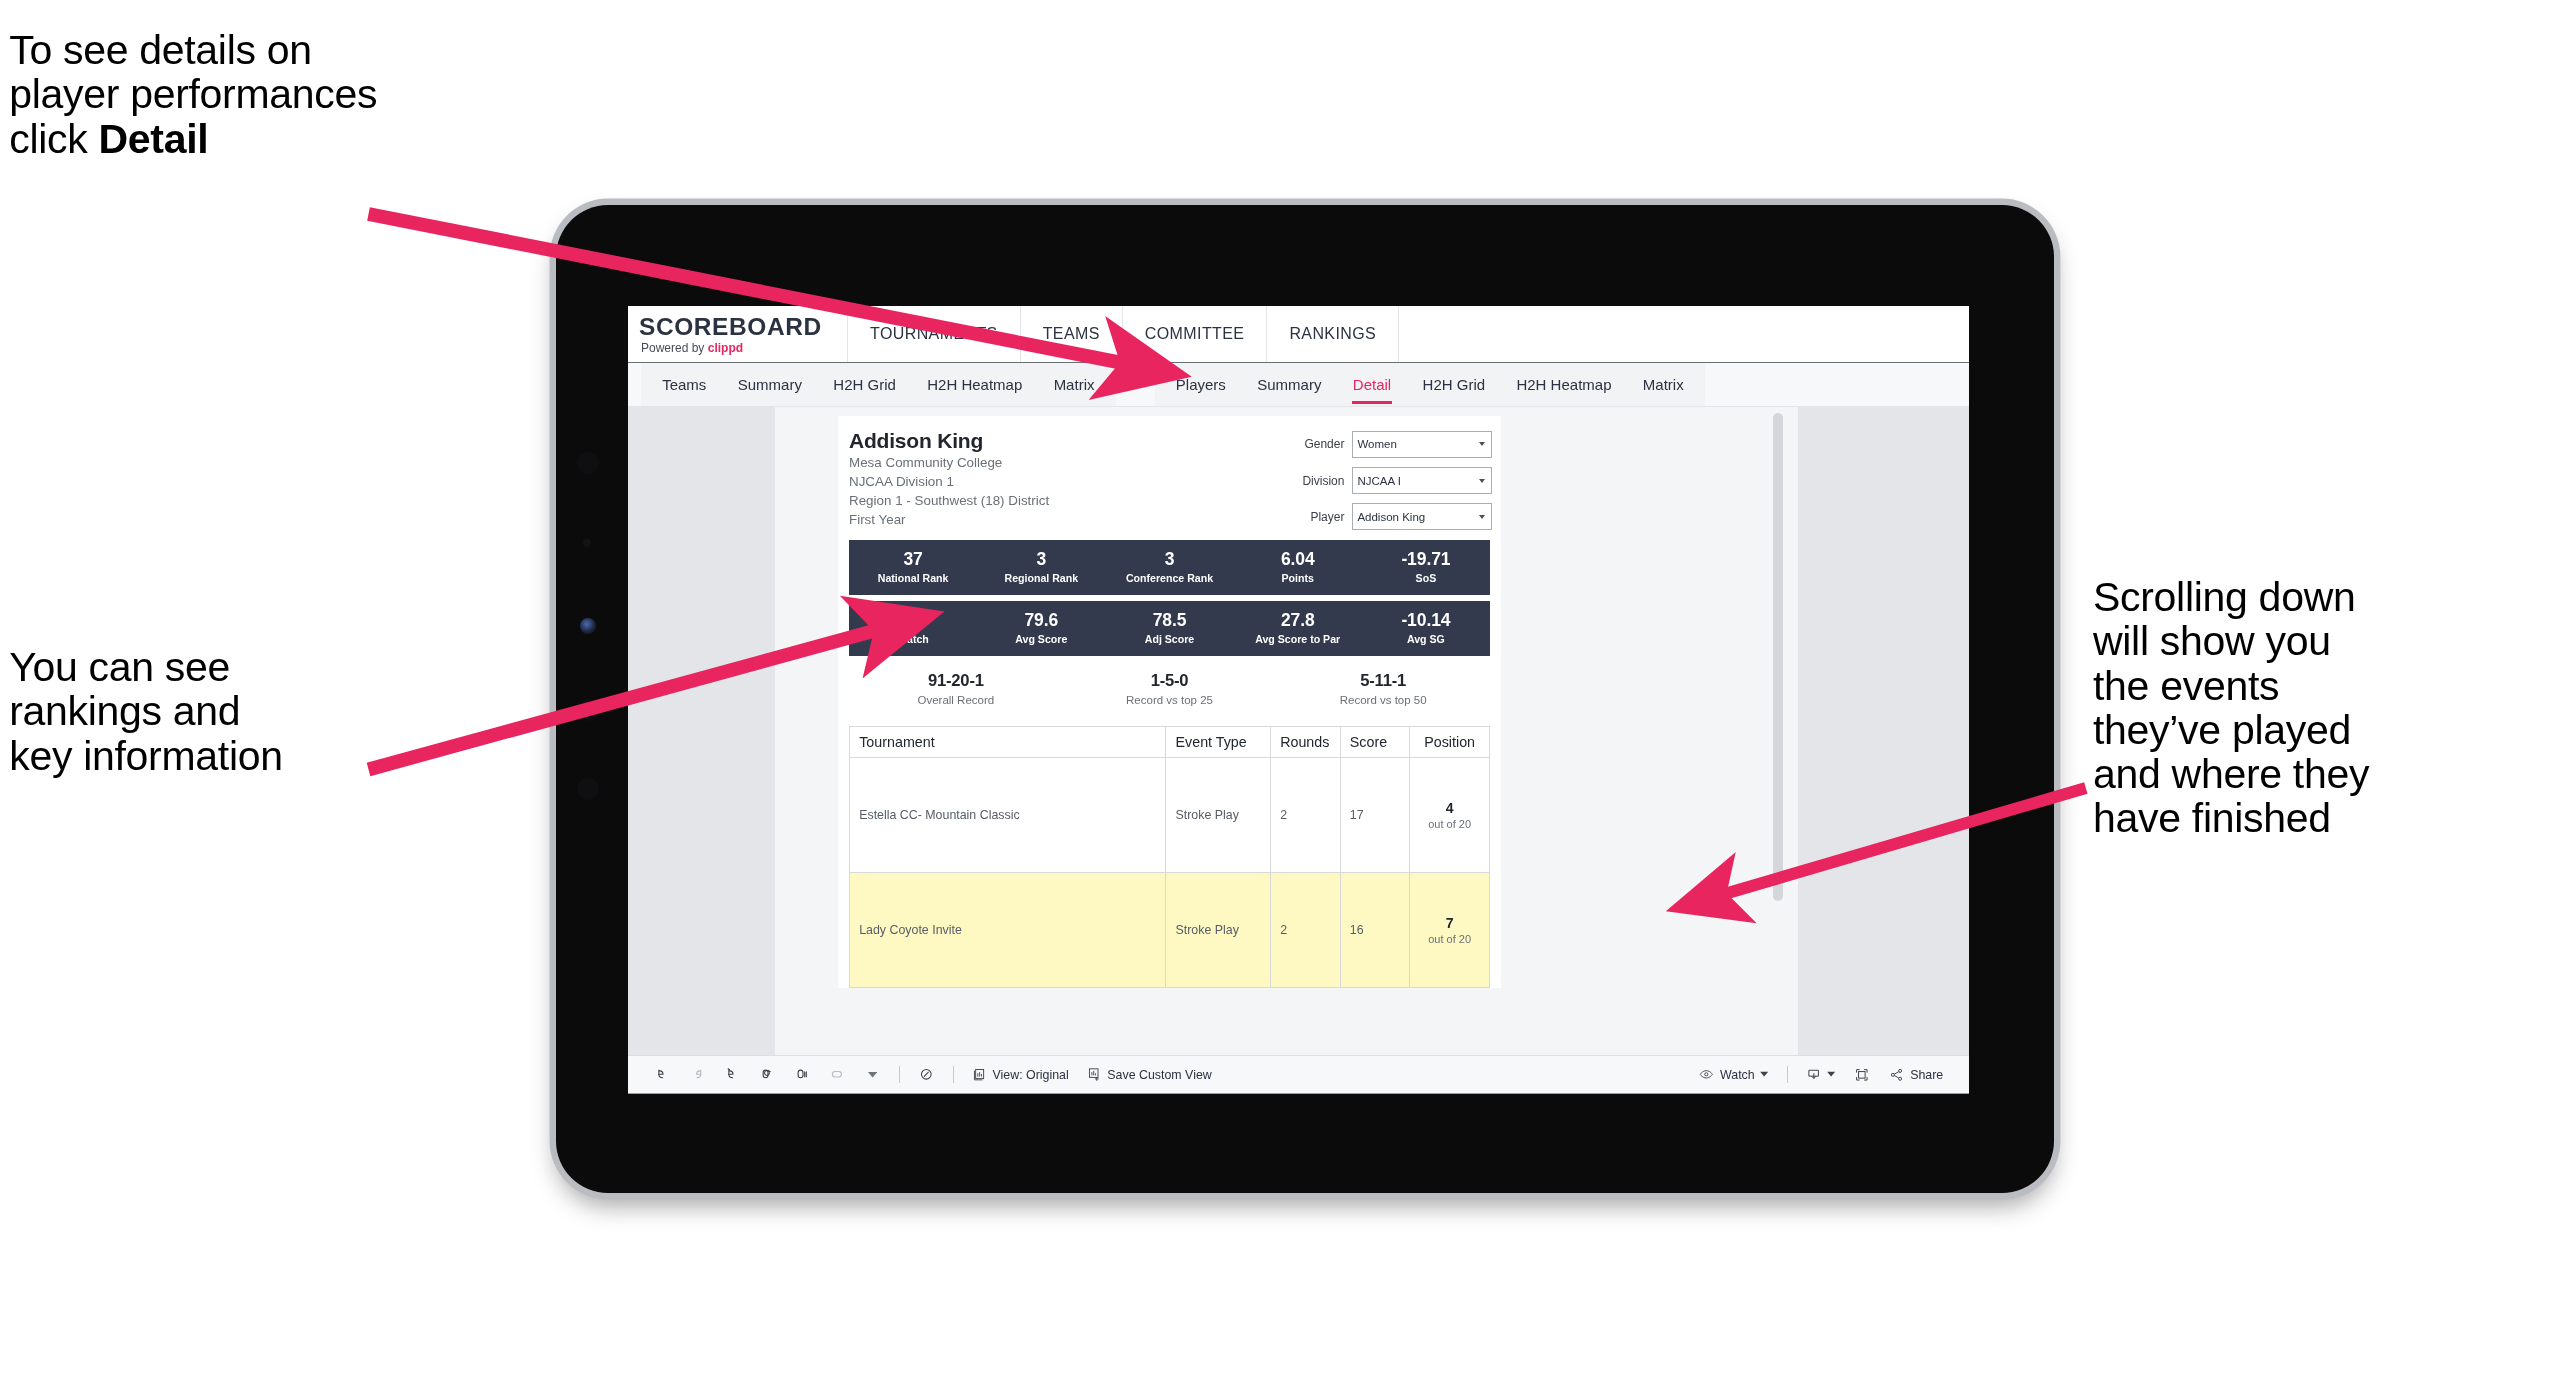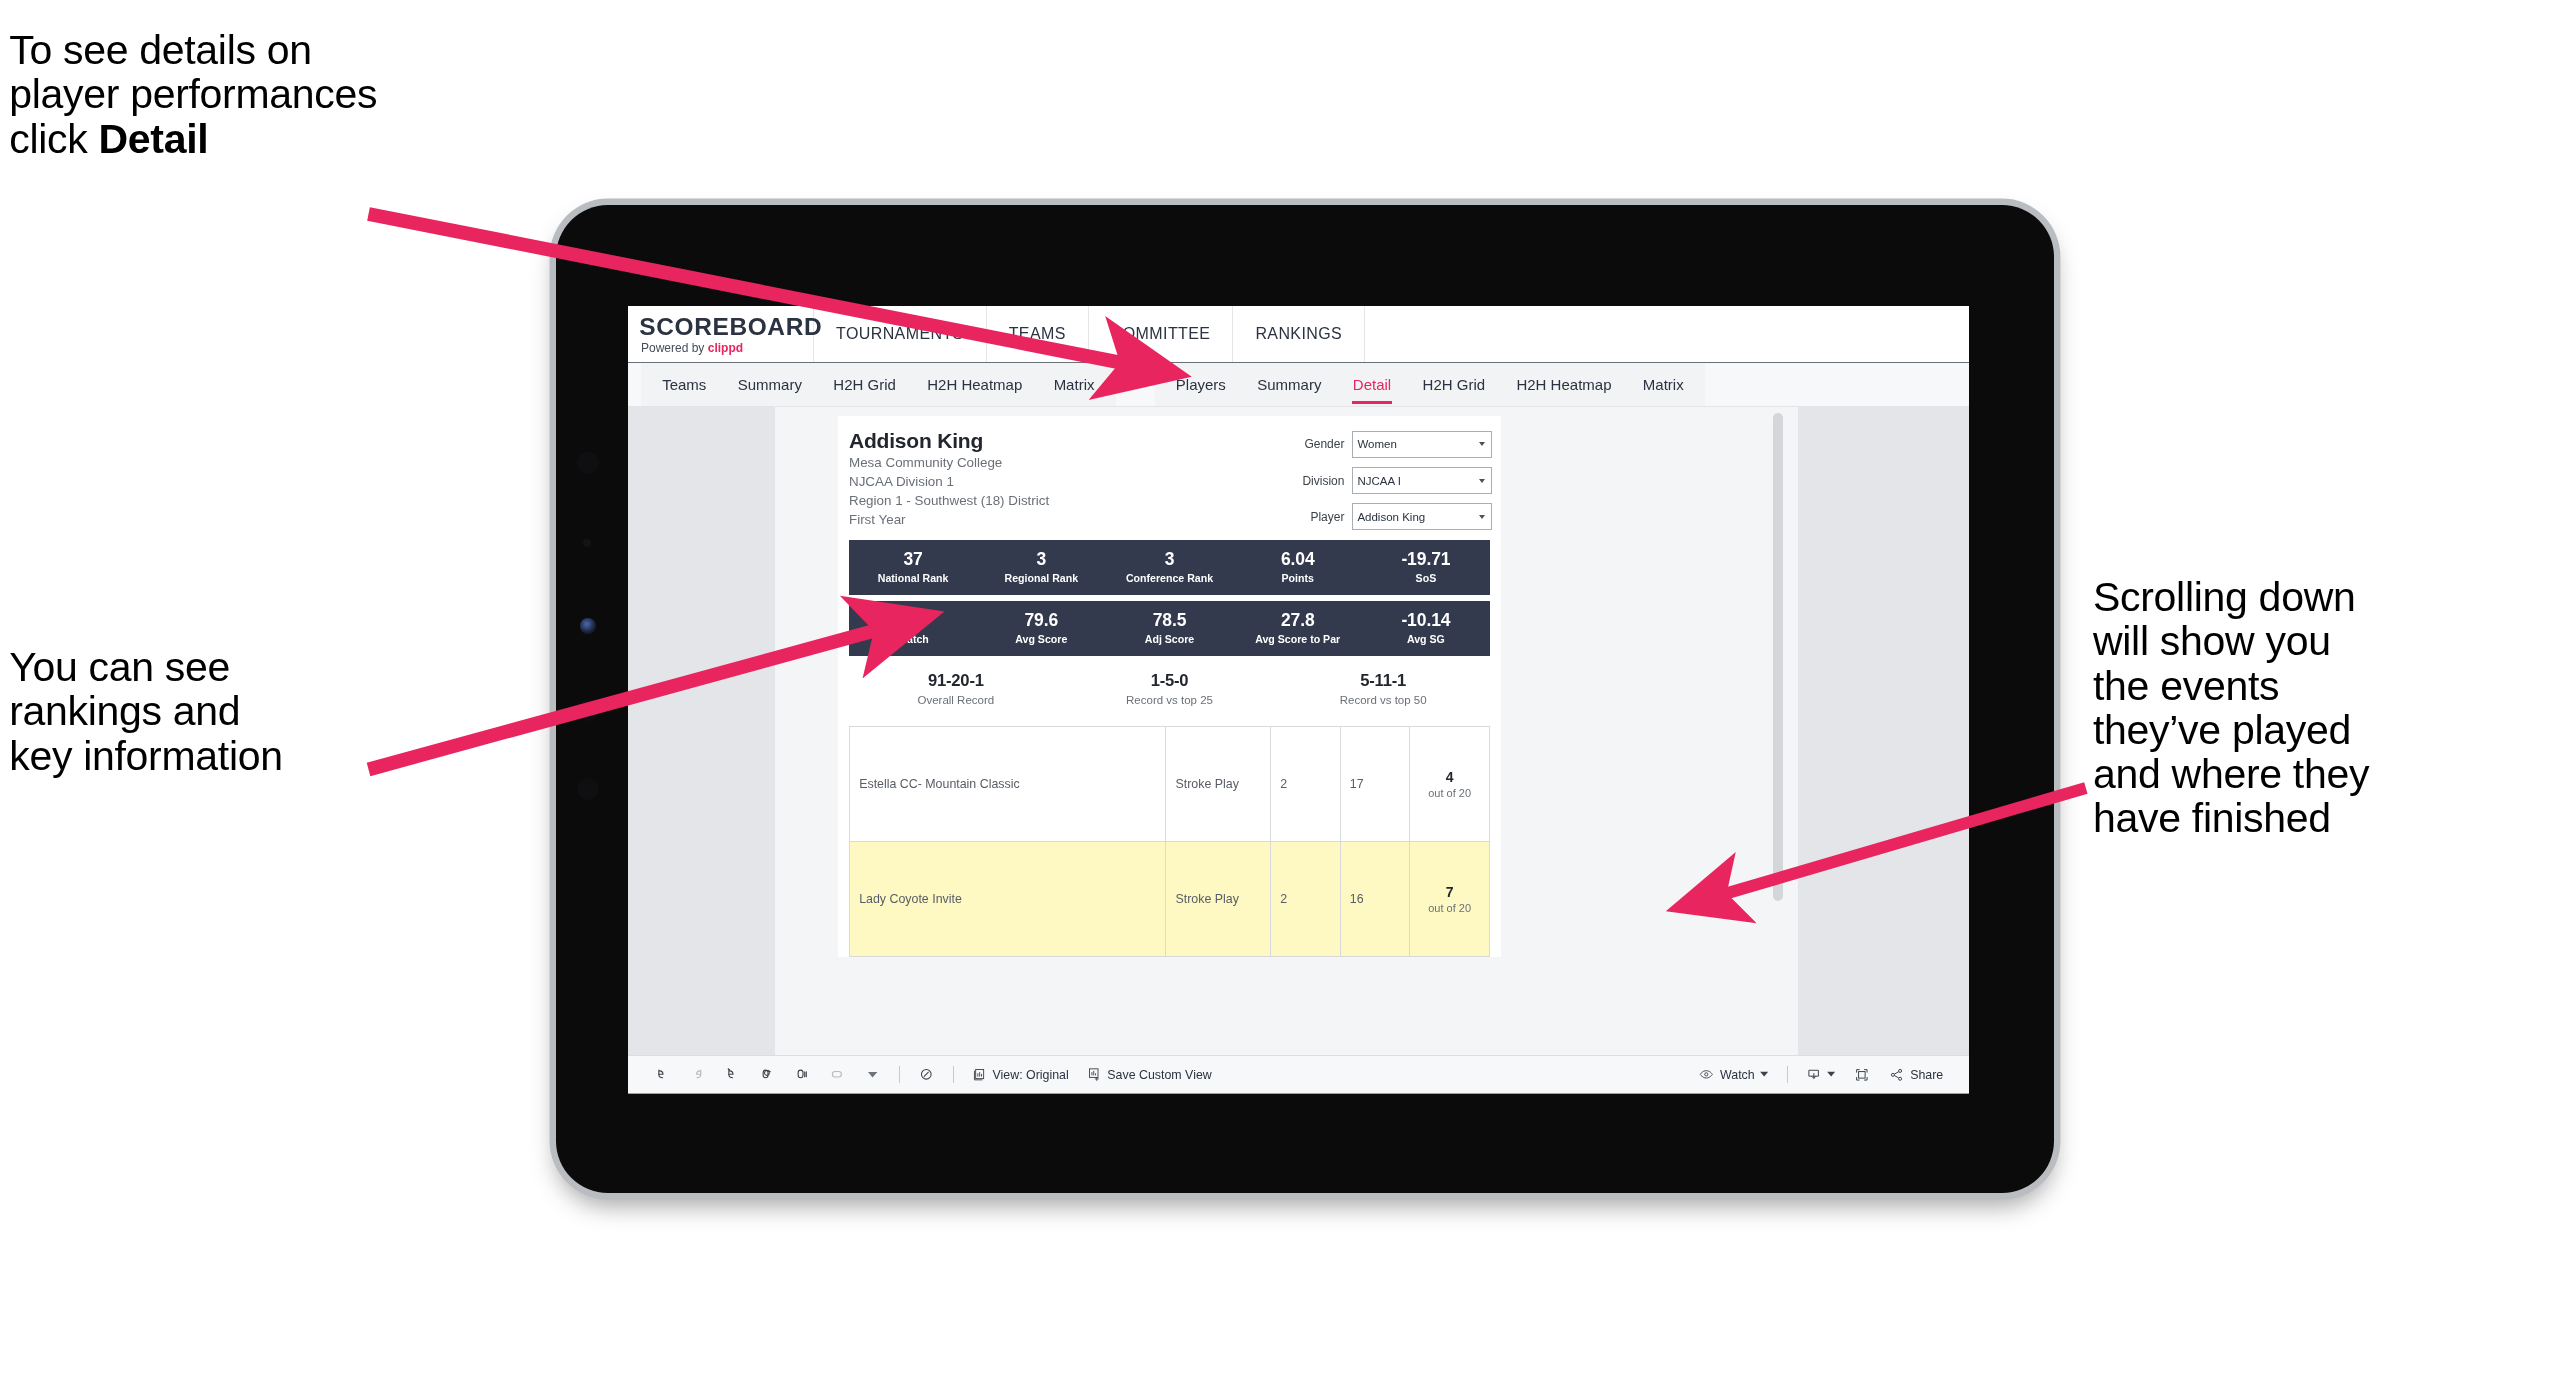--- a/index.html
+++ b/index.html
@@ -56,21 +56,21 @@
   }
 
   
   .topnav {
     height: 57px; background:#fff;
     display:flex; align-items:stretch;
     border-bottom: 1.8px solid #6b6f76;
     flex: none;
   }
   .brand {
-    width: 186px; display:flex; flex-direction:column; justify-content:center;
+    width: 220px; display:flex; flex-direction:column; justify-content:center;
     padding-left: 13px; border-right: 0.9px solid #e4e5e8;
   }
   .brand-title {
     font-size: 24px; font-weight: 800; color:#2b3241;
     letter-spacing: 0.6px; font-family:"Liberation Sans", sans-serif;
     transform: scaleX(1.02);
   }
   .brand-sub { font-size: 12px; color:#454c58; margin-top:0.9px; }
   .brand-sub .clippd { color:#e8255e; font-weight:700; }
   .topnav-item {
@@ -330,20 +330,27 @@
                 <div class="v">1-5-0</div>
                 <div class="l">Record vs top 25</div>
               </div>
               <div class="rec">
                 <div class="v">5-11-1</div>
                 <div class="l">Record vs top 50</div>
               </div>
             </div>
 
             <div class="tbl">
+              <div class="tr">
+                <div class="th c-tournament">Tournament</div>
+                <div class="th c-eventtype">Event Type</div>
+                <div class="th c-rounds">Rounds</div>
+                <div class="th c-score">Score</div>
+                <div class="th c-position">Position</div>
+              </div>
 
               <div class="tr">
                 <div class="td c-tournament cell-sm">Estella CC- Mountain Classic</div>
                 <div class="td c-eventtype cell-sm">Stroke Play</div>
                 <div class="td c-rounds cell-sm">2</div>
                 <div class="td c-score cell-sm">17</div>
                 <div class="td c-position">
                   <div class="pos-v">4</div>
                   <div class="pos-l">out of 20</div>
                 </div>

